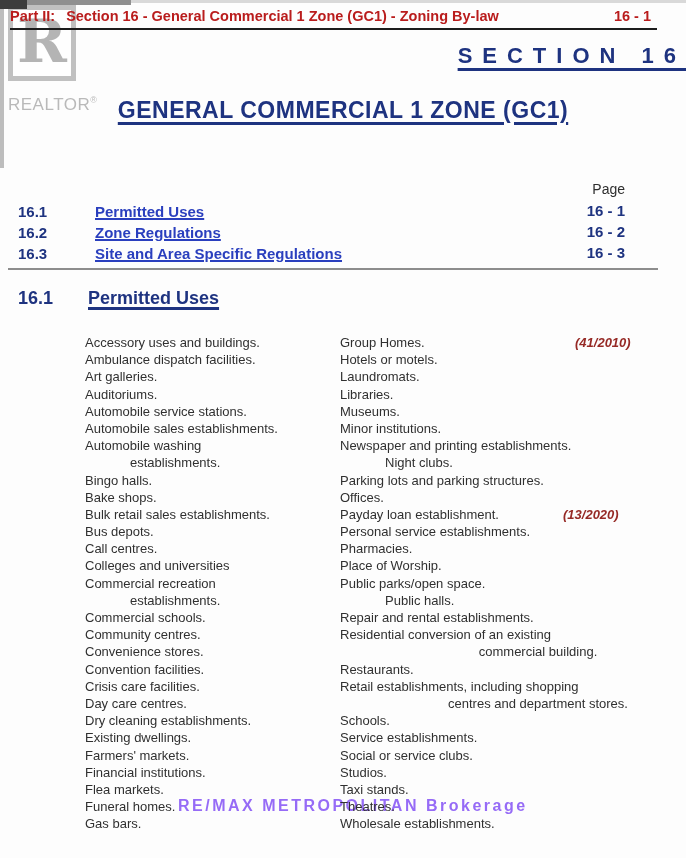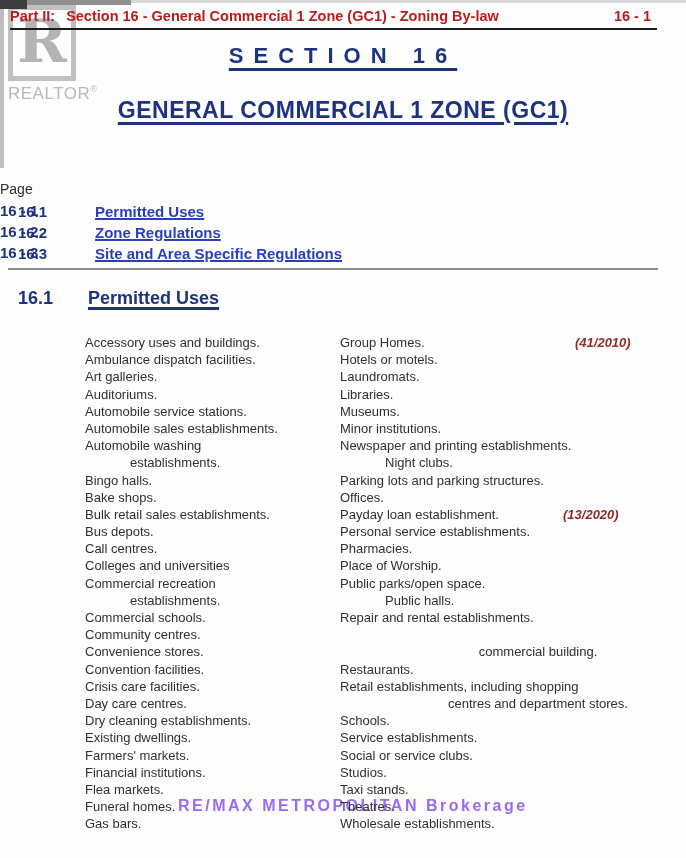--- a/index.html
+++ b/index.html
@@ -13,44 +13,44 @@
   .artifact-top{position:absolute;top:0;left:0;width:131px;height:5px;background:#8f8f8f;z-index:7;}
   .artifact-corner{position:absolute;top:0;left:0;width:27px;height:9px;background:#3c3c3c;z-index:8;}
   .artifact-left{position:absolute;top:3px;left:0;width:4px;height:165px;background:#bdbdbd;z-index:6;}
 
   
   .realtor{position:absolute;top:5px;left:8px;z-index:1;opacity:.85;}
   .r-badge{width:58px;height:66px;border:5px solid #b6b6b6;background:rgba(255,255,255,.55);
     display:flex;align-items:center;justify-content:center;}
   .r-badge .r-glyph{font-family:"DejaVu Serif","Liberation Serif",serif;font-weight:bold;
     font-size:60px;line-height:1;color:#a8a8a8;transform:translateY(-2px);}
-  .realtor-label{margin-top:3px;font-size:17px;color:#aeaeae;letter-spacing:.5px;}
+  .realtor-label{margin-top:14px;font-size:17px;color:#aeaeae;letter-spacing:.5px;}
   .realtor-label sup{font-size:9px;}
 
   
   .header{position:absolute;top:8px;left:10px;width:647px;z-index:4;
     display:flex;align-items:baseline;gap:11px;
     border-bottom:2px solid #1c1c1c;padding-bottom:4px;
     font-weight:bold;font-size:14.5px;color:#b91c1c;}
   .header .hpage{margin-left:auto;margin-right:6px;}
 
   
-  .title-section{position:absolute;top:43px;left:0;width:100%;text-align:center;z-index:2;}
+  .title-section{position:absolute;top:43px;left:0;width:100%;text-align:right;z-index:2;}
   .title-section span{font-size:22px;font-weight:bold;color:#1e3380;letter-spacing:10px;
     text-decoration:underline;text-decoration-thickness:2.5px;text-underline-offset:5px;}
   .title-zone{position:absolute;top:97px;left:0;width:100%;text-align:center;z-index:2;}
   .title-zone span{font-size:23px;font-weight:bold;color:#1e3380;letter-spacing:.5px;
     text-decoration:underline;text-decoration-thickness:2.5px;text-underline-offset:4px;}
 
   
   .toc{position:absolute;top:201px;left:18px;z-index:2;}
   .toc-row{display:flex;height:21px;line-height:21px;font-size:15px;font-weight:bold;}
   .toc-num{width:77px;color:#1e3380;}
   .toc-link{color:#2a3fbe;text-decoration:underline;text-decoration-thickness:2px;cursor:pointer;}
-  .toc-pages{position:absolute;top:179px;left:0;width:625px;text-align:left;z-index:2;line-height:21px;}
+  .toc-pages{position:absolute;top:179px;left:0;width:625px;text-align:right;z-index:2;line-height:21px;}
   .toc-pages .page-label{color:#2e2e2e;font-size:14px;font-weight:normal;}
   .toc-pages .toc-pagenum{font-weight:bold;font-size:15px;color:#1e3380;}
 
   .rule{position:absolute;top:268px;left:8px;width:650px;border-top:2px solid #8d8d8d;z-index:2;}
 
   
   .sec-heading{position:absolute;top:288px;left:18px;z-index:2;display:flex;
     font-size:18px;font-weight:bold;color:#1e3380;}
   .sec-heading .num{width:70px;}
   .sec-heading .lbl{text-decoration:underline;text-decoration-thickness:2.5px;text-underline-offset:3px;}
@@ -191,20 +191,21 @@
     <div class="use-row">
       <div class="u-left indent-l">establishments.</div>
       <div class="u-right"><span>Public halls.</span></div>
     </div>
     <div class="use-row">
       <div class="u-left">Commercial schools.</div>
       <div class="u-right"><span>Repair and rental establishments.</span></div>
     </div>
     <div class="use-row">
       <div class="u-left">Community centres.</div>
+      <div class="u-right"><span>Residential conversion of an existing</span></div>
     </div>
     <div class="use-row">
       <div class="u-left">Convenience stores.</div>
       <div class="u-right indent-r"><span>commercial building.</span></div>
     </div>
     <div class="use-row">
       <div class="u-left">Convention facilities.</div>
       <div class="u-right"><span>Restaurants.</span></div>
     </div>
     <div class="use-row">

